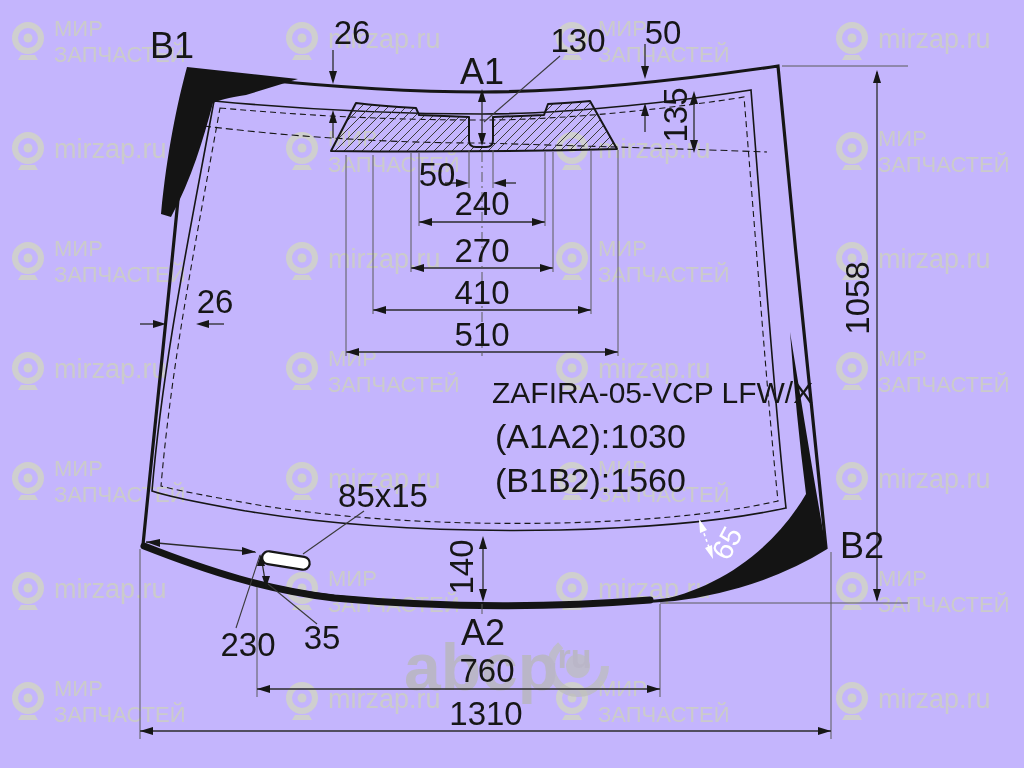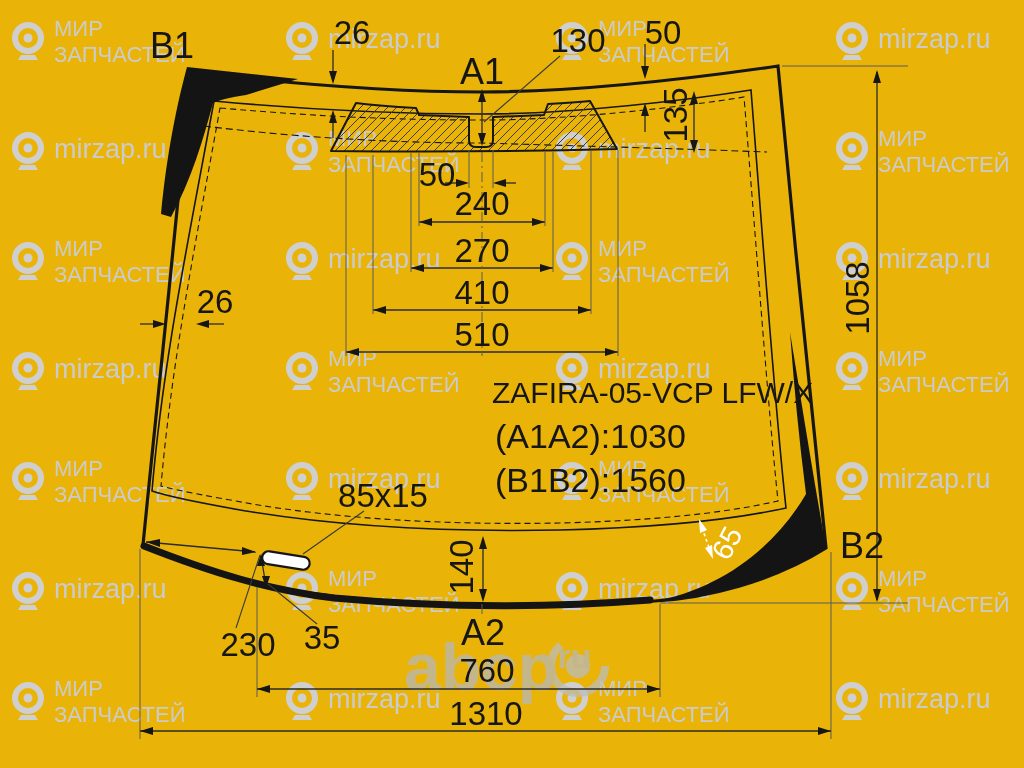--- a/index.html
+++ b/index.html
@@ -1,16 +1,16 @@
 <!DOCTYPE html>
 <html><head>
 <meta charset="utf-8">
 <style>
   html,body{margin:0;padding:0;background:#ffffff;}
-  .stage{position:relative;width:1024px;height:768px;background:#eab308;overflow:hidden;}
+  .stage{position:relative;width:1024px;height:768px;background:#c4b5fd;overflow:hidden;}
   svg{display:block;}
   text{font-family:"Liberation Sans","DejaVu Sans",sans-serif;}
   .lbl{font-size:33px;fill:#161616;}
   .lbl-pt{font-size:36px;fill:#161616;}
   .lbl-model{font-size:30px;fill:#161616;}
   .lbl-info{font-size:34px;fill:#161616;}
   .lbl-white{font-size:29px;fill:#ffffff;}
   .outline{stroke:#161616;fill:none;}
   .dimline{stroke:#2b2b2b;stroke-width:1.3;fill:none;}
   .extline{stroke:#5a5a5a;stroke-width:1;fill:none;}

